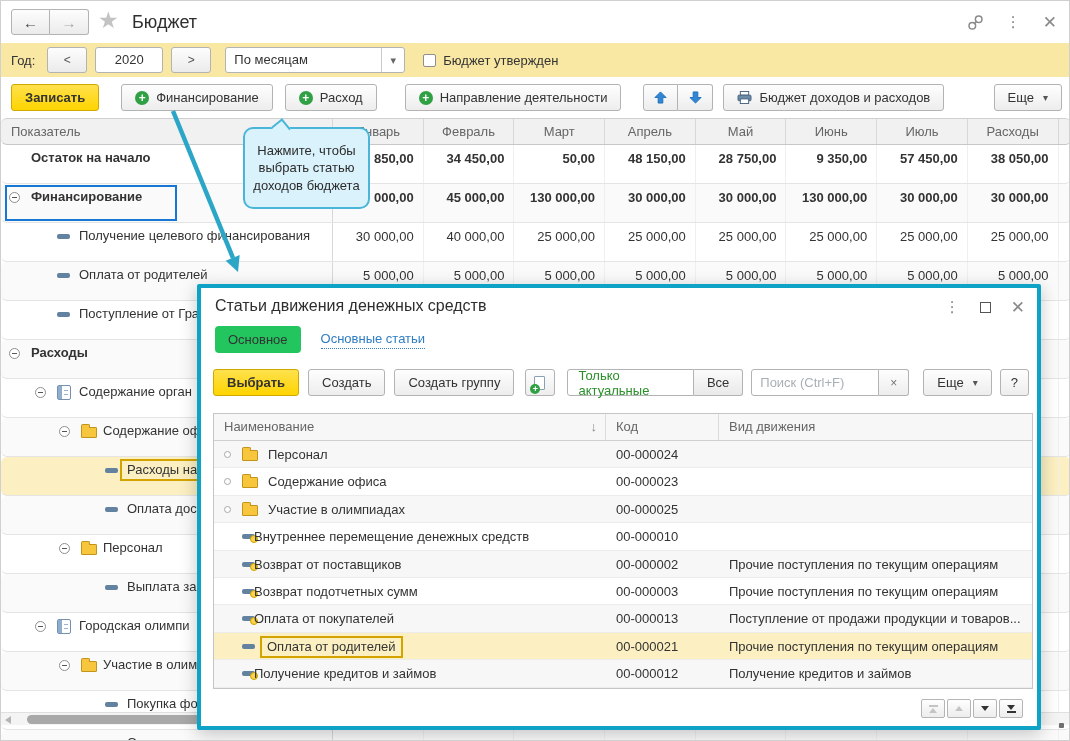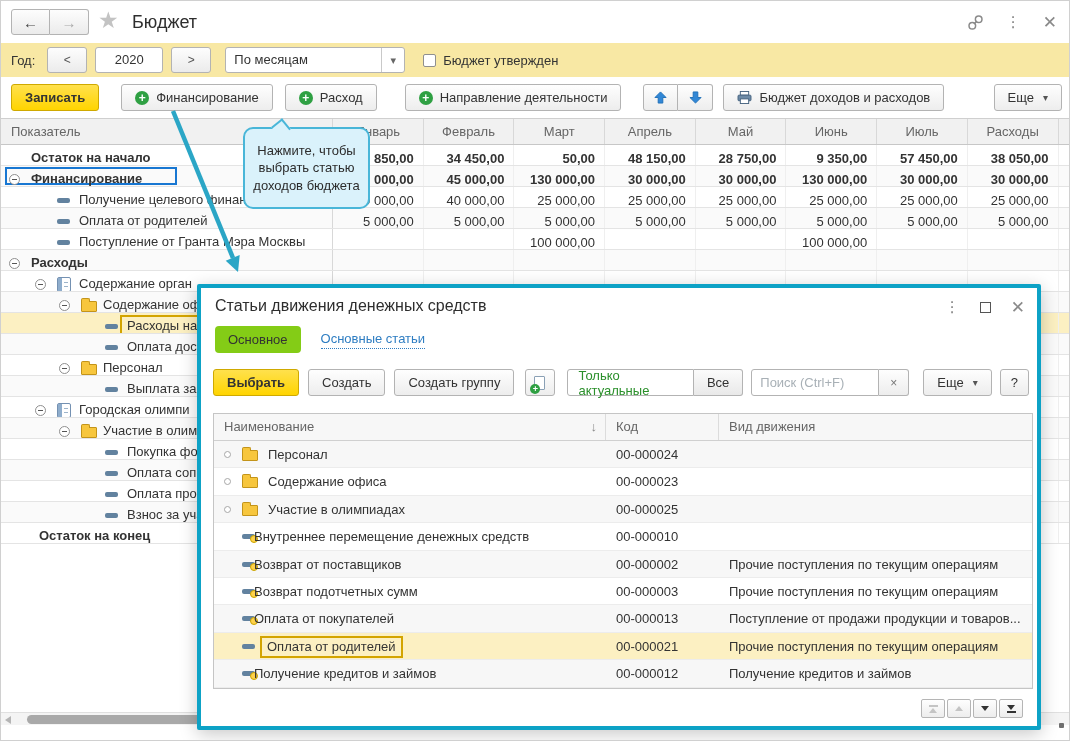--- a/index.html
+++ b/index.html
@@ -32,25 +32,25 @@
   .btn { display:inline-flex; align-items:center; gap:7px; height:27px; padding:0 13px; background:linear-gradient(#fefefe,#ededed); border:1px solid #b3b3b3; border-radius:3px; font-size:13px; color:#333; white-space:nowrap; }
   .btn-yellow { background:linear-gradient(#ffe14d,#ffd400); border-color:#cfa900; font-weight:bold; }
   .gplus { width:14px; height:14px; border-radius:50%; background:#2fa043; color:#fff; font-weight:bold; font-size:12px; line-height:14px; text-align:center; }
   .arrbtn { width:35px; height:27px; background:linear-gradient(#fefefe,#ededed); border:1px solid #b3b3b3; display:flex; align-items:center; justify-content:center; }
   .arrbtn.up { border-radius:3px 0 0 3px; }
   .arrbtn.dn { border-radius:0 3px 3px 0; border-left:none; }
   .caret { font-size:10px; color:#555; margin-left:2px; }
 
   
   .btable { position:absolute; left:0; top:117px; width:1070px; }
-  .brow, .bhead { display:grid; grid-template-columns:332px repeat(8,90.7px) 12px; }
+  .brow, .bhead { display:grid; grid-template-columns:332px repeat(8,90.7px) 12px;border-radius:6px; }
   .bhead { height:27px; background:#f1f1f1; border-top:1px solid #cfcfcf; border-bottom:1px solid #c7c7c7; }
   .bhead .hc { color:#666; font-size:13px; line-height:25px; padding:0 8px; text-align:center; border-right:1px solid #d8d8d8; overflow:hidden; }
   .bhead .hc.first { text-align:left; padding-left:10px; }
-  .brow { height:21px; border-bottom:1px solid #e4e4e4; background:#fff; }
+  .brow { height:39px; border-bottom:1px solid #e4e4e4; background:#fff; }
   .brow.alt { background:#fafafa; }
   .brow.hl { background:#fcf0c2; }
   .bcell-label { position:relative; border-right:1px solid #d8d8d8; overflow:hidden; }
   .bcell-num { text-align:right; padding:6px 9px 0 0; border-right:1px solid #efefef; font-size:13px; overflow:hidden; white-space:nowrap; }
   .brow.bold .bcell-num, .brow.bold .tlabel { font-weight:bold; }
   .tlabel { position:absolute; top:5px; white-space:nowrap; }
   .expander { position:absolute; top:8px; width:11px; height:11px; border:1px solid #8f8f8f; border-radius:50%; background:#fff; }
   .expander::after { content:""; position:absolute; left:2px; right:2px; top:4px; height:1px; background:#555; }
   .ic-item { position:absolute; top:11px; width:13px; height:5px; background:#62829f; border-radius:2px; }
   .ic-folder { position:absolute; top:9px; width:16px; height:11px; background:#f7c63d; border:1px solid #c3941a; border-radius:1px; }
@@ -71,21 +71,21 @@
   .tooltip { position:absolute; left:242px; top:126px; width:127px; height:82px; background:#daf2fb; border:2px solid #49b6d8; border-radius:10px; z-index:60; display:flex; align-items:center; justify-content:center; text-align:center; padding:4px; line-height:1.35; color:#2c2c2c; }
   .tooltip .tail { position:absolute; top:-8px; left:29px; width:14px; height:14px; background:#daf2fb; border-left:2px solid #49b6d8; border-top:2px solid #49b6d8; transform:rotate(51deg); }
   .arrow-overlay { position:absolute; left:0; top:0; width:1070px; height:741px; pointer-events:none; z-index:55; }
 
   
   .modal { position:absolute; left:196px; top:283px; width:844px; height:446px; background:#fff; border:4px solid #0da2c6; border-radius:2px; z-index:100; box-shadow:0 4px 18px rgba(0,0,0,.22); }
   .m-title { position:absolute; left:14px; top:9px; font-size:16px; color:#2e2e2e;text-align:right; }
   .m-ctrl { position:absolute; right:12px; top:10px; display:flex; gap:20px; align-items:center; color:#555; }
   .m-max { width:11px; height:11px; border:1.5px solid #555; }
   .m-tabs { position:absolute; left:14px; top:38px; display:flex; align-items:center; gap:20px; }
-  .tab-active { background:#84cc16; border-radius:4px; padding:6px 13px; color:#333; }
+  .tab-active { background:#22c55e; border-radius:4px; padding:6px 13px; color:#333; }
   .tab-link { color:#2e7dc2; border-bottom:1px dotted #2e7dc2; padding-bottom:2px; }
   .m-toolbar { position:absolute; left:12px; top:81px; width:816px; display:flex; align-items:center; }
   .toggle-grp { display:flex; }
   .tg-a { height:27px; padding:0 11px; border:1px solid #b3b3b3; border-radius:3px 0 0 3px; background:#fff; color:#2a8f2a; display:flex; align-items:center; }
   .tg-b { height:27px; padding:0 13px; border:1px solid #b3b3b3; border-left:none; border-radius:0 3px 3px 0; background:linear-gradient(#fbfbfb,#e9e9e9); display:flex; align-items:center; }
   .search-grp { display:flex; }
   .search-inp { width:128px; height:27px; border:1px solid #b3b3b3; border-radius:3px 0 0 3px; padding:0 8px; font-size:13px; font-family:inherit; color:#333; }
   .search-inp::placeholder { color:#a8b0b6; }
   .search-x { width:30px; height:27px; border:1px solid #b3b3b3; border-left:none; border-radius:0 3px 3px 0; background:linear-gradient(#fefefe,#ededed); color:#777; font-size:12px; display:flex; align-items:center; justify-content:center; }
   .icbtn { width:31px; height:27px; background:linear-gradient(#fefefe,#ededed); border:1px solid #b3b3b3; border-radius:3px; display:flex; align-items:center; justify-content:center; }

